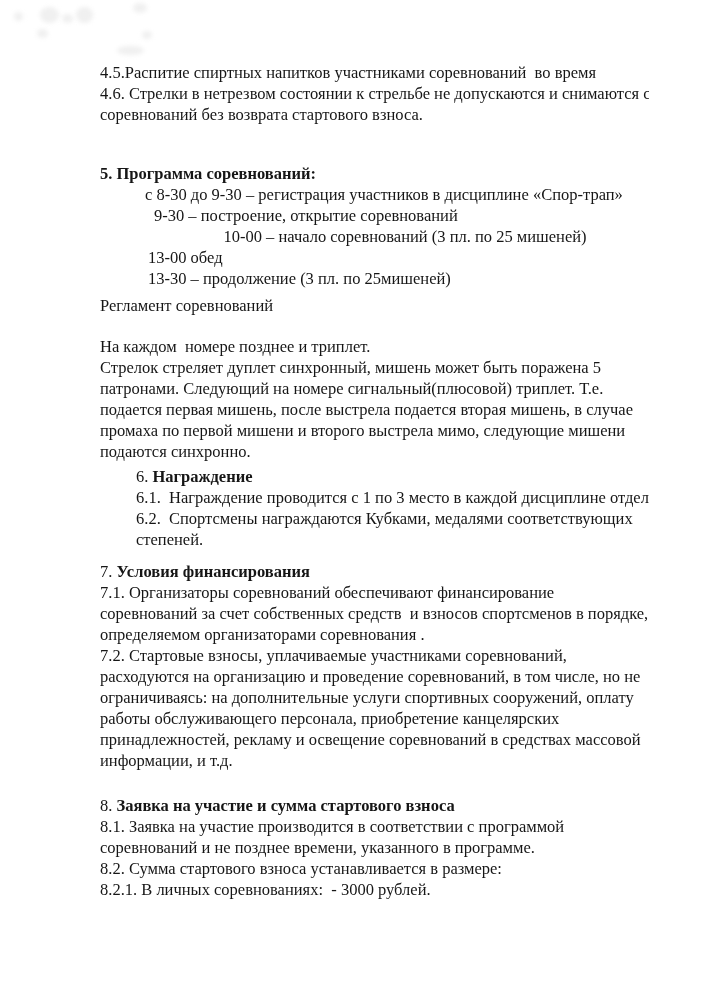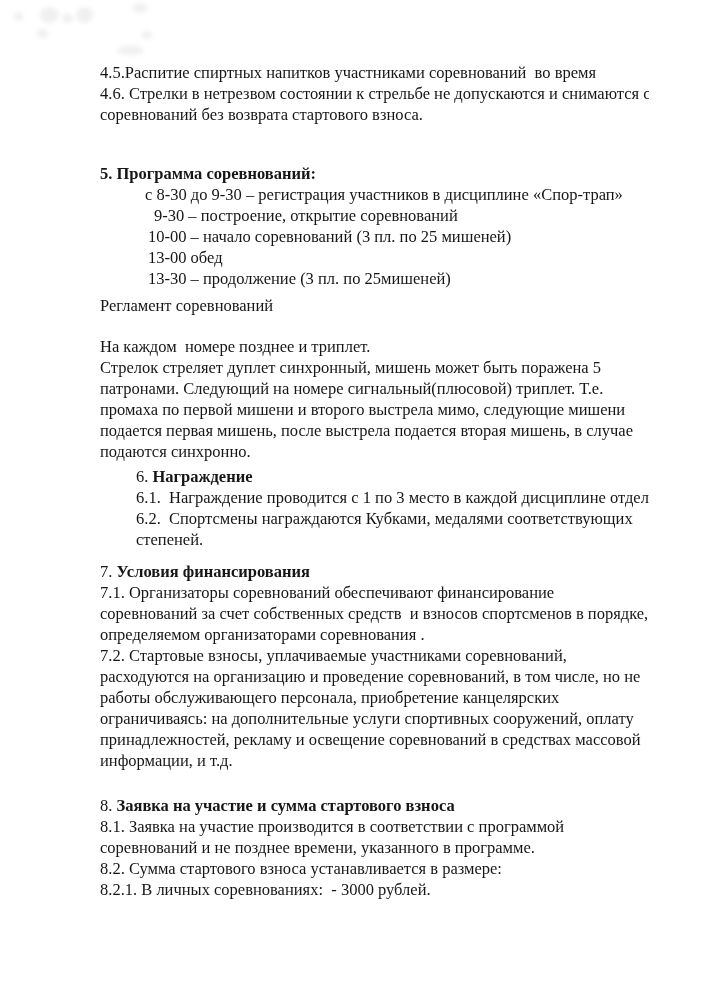--- a/index.html
+++ b/index.html
@@ -59,50 +59,50 @@
         <div class="line"><span>4.5.Распитие спиртных напитков участниками соревнований  во время</span></div>
         <div class="line"><span>4.6. Стрелки в нетрезвом состоянии к стрельбе не допускаются и снимаются с</span></div>
         <div class="line"><span>соревнований без возврата стартового взноса.</span></div>
       </div>
       <div class="block" style="top: 163px;">
         <div class="line"><span class="seg-bold">5. Программа соревнований:</span></div>
       </div>
       <div class="block" style="top: 184px;">
         <div class="line" style="padding-left: 45px;"><span>с 8-30 до 9-30 – регистрация участников в дисциплине «Спор-трап»</span></div>
         <div class="line" style="padding-left: 54px;"><span>9-30 – построение, открытие соревнований</span></div>
-        <div class="line" style="padding-left: 48px;"><span>10-00 – начало соревнований (3 пл. по 25 мишеней)</span></div>
+        <div class="line" style="padding-left: 48px; text-align: center;"><span>10-00 – начало соревнований (3 пл. по 25 мишеней)</span></div>
         <div class="line" style="padding-left: 48px;"><span>13-00 обед</span></div>
         <div class="line" style="padding-left: 48px;"><span>13-30 – продолжение (3 пл. по 25мишеней)</span></div>
       </div>
       <div class="block align-center" style="top: 295px;">
         <div class="line"><span>Регламент соревнований</span></div>
       </div>
       <div class="block" style="top: 336px;">
         <div class="line"><span>На каждом  номере позднее и триплет.</span></div>
         <div class="line"><span>Стрелок стреляет дуплет синхронный, мишень может быть поражена 5</span></div>
         <div class="line"><span>патронами. Следующий на номере сигнальный(плюсовой) триплет. Т.е.</span></div>
+        <div class="line"><span>подается первая мишень, после выстрела подается вторая мишень, в случае</span></div>
         <div class="line"><span>промаха по первой мишени и второго выстрела мимо, следующие мишени</span></div>
-        <div class="line"><span>подается первая мишень, после выстрела подается вторая мишень, в случае</span></div>
         <div class="line"><span>подаются синхронно.</span></div>
       </div>
       <div class="block" style="top: 466px; margin-left: 36px;">
         <div class="line"><span>6. </span><span class="seg-bold">Награждение</span></div>
         <div class="line"><span>6.1.  Награждение проводится с 1 по 3 место в каждой дисциплине отдельно.</span></div>
         <div class="line"><span>6.2.  Спортсмены награждаются Кубками, медалями соответствующих</span></div>
         <div class="line"><span>степеней.</span></div>
       </div>
       <div class="block" style="top: 561px;">
         <div class="line"><span>7. </span><span class="seg-bold">Условия финансирования</span></div>
         <div class="line"><span>7.1. Организаторы соревнований обеспечивают финансирование</span></div>
         <div class="line"><span>соревнований за счет собственных средств  и взносов спортсменов в порядке,</span></div>
         <div class="line"><span>определяемом организаторами соревнования .</span></div>
         <div class="line"><span>7.2. Стартовые взносы, уплачиваемые участниками соревнований,</span></div>
         <div class="line"><span>расходуются на организацию и проведение соревнований, в том числе, но не</span></div>
+        <div class="line"><span>ограничиваясь: на дополнительные услуги спортивных сооружений, оплату</span></div>
         <div class="line"><span>работы обслуживающего персонала, приобретение канцелярских</span></div>
-        <div class="line"><span>ограничиваясь: на дополнительные услуги спортивных сооружений, оплату</span></div>
         <div class="line"><span>принадлежностей, рекламу и освещение соревнований в средствах массовой</span></div>
         <div class="line"><span>информации, и т.д.</span></div>
       </div>
       <div class="block" style="top: 795px;">
         <div class="line"><span>8. </span><span class="seg-bold">Заявка на участие и сумма стартового взноса</span></div>
         <div class="line"><span>8.1. Заявка на участие производится в соответствии с программой</span></div>
         <div class="line"><span>соревнований и не позднее времени, указанного в программе.</span></div>
         <div class="line"><span>8.2. Сумма стартового взноса устанавливается в размере:</span></div>
         <div class="line"><span>8.2.1. В личных соревнованиях:  - 3000 рублей.</span></div>
       </div>

